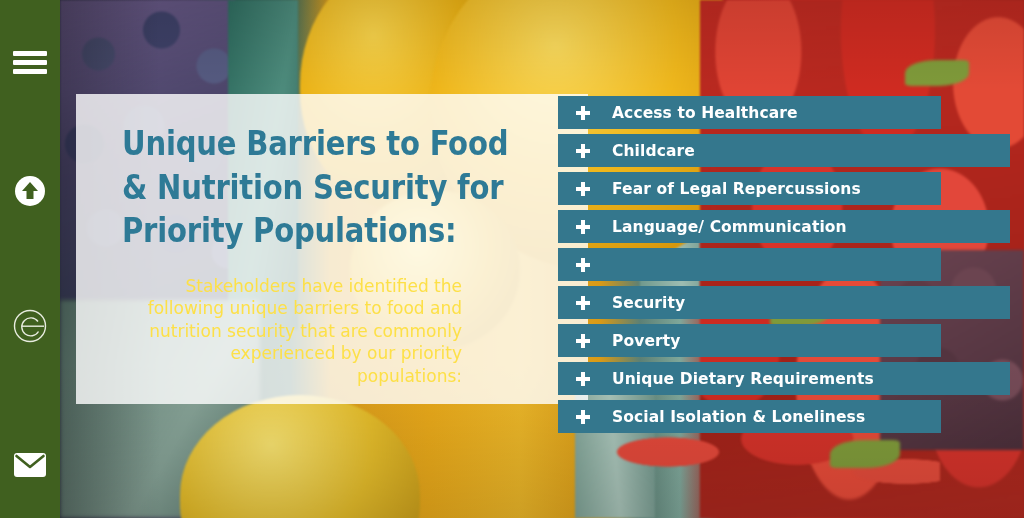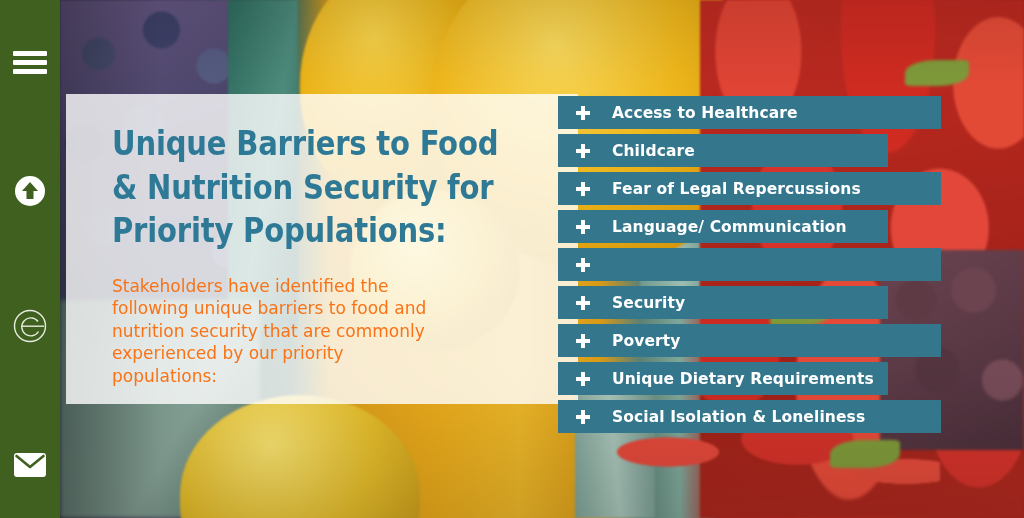--- a/index.html
+++ b/index.html
@@ -96,43 +96,43 @@
   
   .rail{position:absolute;left:0;top:0;width:60px;height:518px;background:#40601f;z-index:40;}
   .rail-btn{position:absolute;left:0;width:60px;height:60px;display:flex;align-items:center;justify-content:center;cursor:pointer;}
   .hamburger{top:32px;}
   .hamburger i{display:block;width:34px;height:5px;background:#fff;margin:4px 0;border-radius:1px;}
   .rail-up{top:163px;}
   .rail-e{top:298px;}
   .rail-mail{top:437px;}
 
   
-  .card{position:absolute;left:66px;top:94px;width:512px;height:310px;
+  .card{position:absolute;left:76px;top:94px;width:512px;height:310px;
         background:rgba(255,255,255,.80);z-index:20;padding:0;}
   .card-inner{padding:28px 30px 0 46px;}
   .card h1{
     margin:0;color:#2e7a96;
     font-family:"DejaVu Sans Condensed","Liberation Sans",sans-serif;
     font-weight:700;font-size:34px;line-height:1.28;letter-spacing:-.2px;
     transform:scaleX(.95);transform-origin:left center;
   }
   .card p{
-    margin:22px 0 0 0;color:#f97316;font-size:17px;line-height:1.33;
-    max-width:340px;font-family:"DejaVu Sans","Liberation Sans",sans-serif;
+    margin:22px 0 0 0;color:#fde047;font-size:17px;line-height:1.33;
+    max-width:340px;font-family:"DejaVu Sans","Liberation Sans",sans-serif;text-align:right;
   }
 
   
   .accordion{position:absolute;left:558px;top:96px;width:386px;z-index:20;}
   .acc-item{
     position:relative;height:33px;margin-bottom:5px;
     background:#34778d;display:flex;align-items:center;cursor:pointer;
     box-shadow:0 0 0 0 rgba(0,0,0,0);
   }
   .acc-item.w-wide{width:383px;}
-  .acc-item.w-narrow{width:330px;}
+  .acc-item.w-narrow{width:452px;}
   .acc-plus{position:relative;width:14px;height:14px;margin-left:18px;flex:0 0 auto;}
   .acc-plus::before,.acc-plus::after{content:"";position:absolute;background:#fff;}
   .acc-plus::before{left:0;top:5px;width:14px;height:4px;}
   .acc-plus::after{left:5px;top:0;width:4px;height:14px;}
   .acc-label{
     margin-left:22px;color:#fff;font-size:15.5px;font-weight:700;letter-spacing:.1px;
     font-family:"DejaVu Sans","Liberation Sans",sans-serif;white-space:nowrap;
   }
 </style>
 </head>

